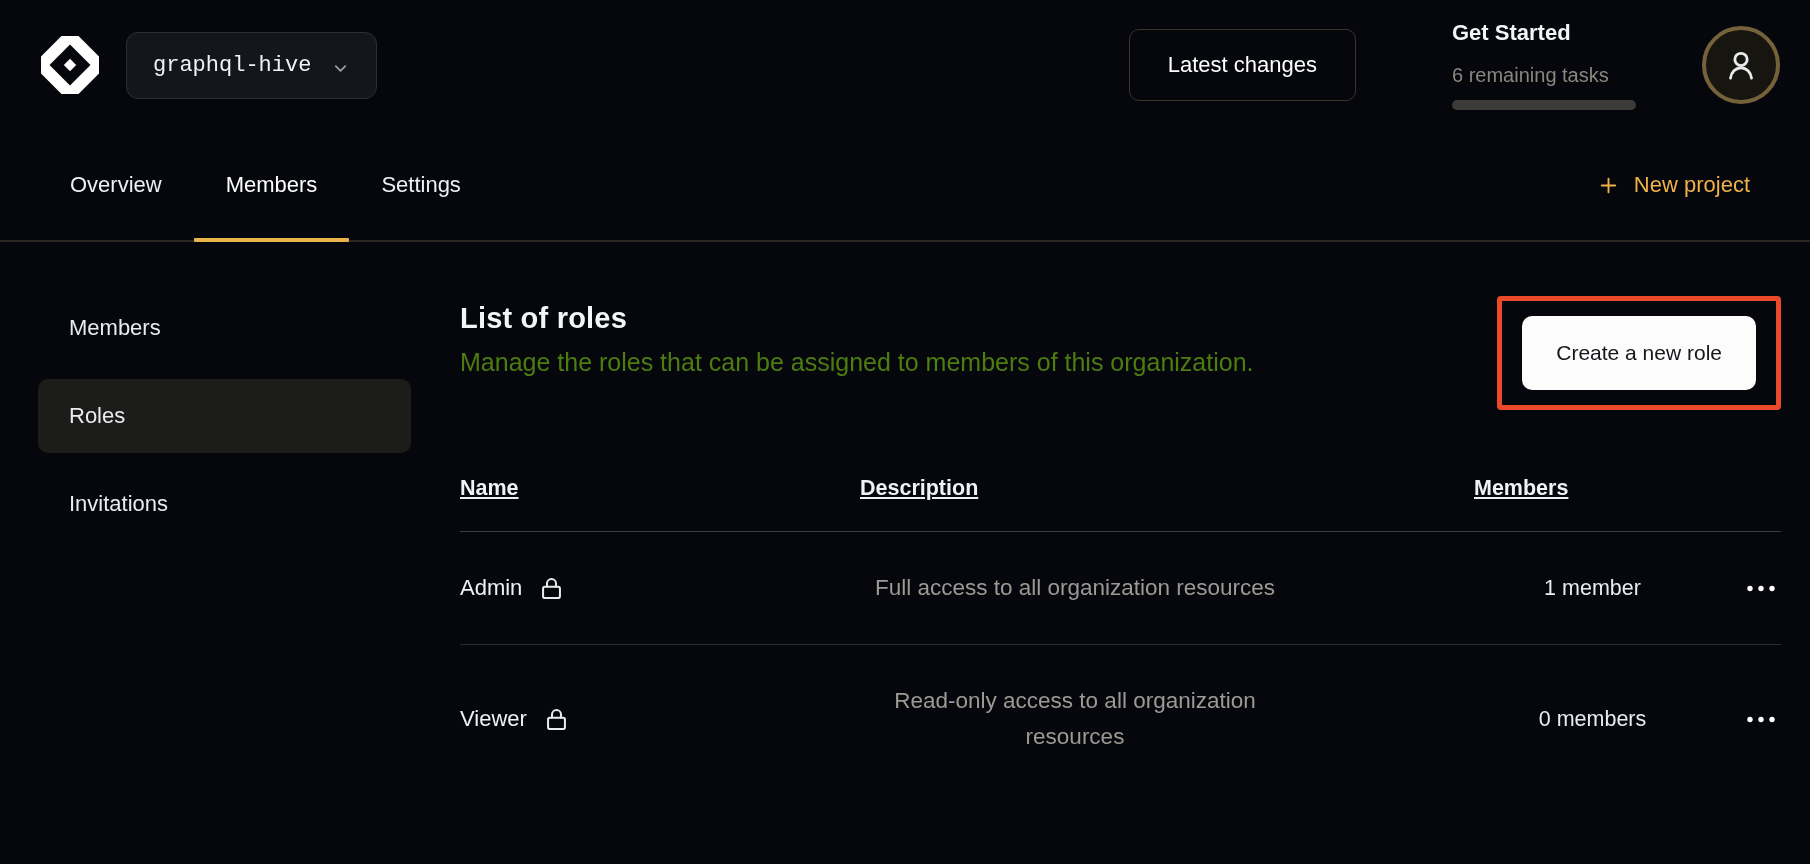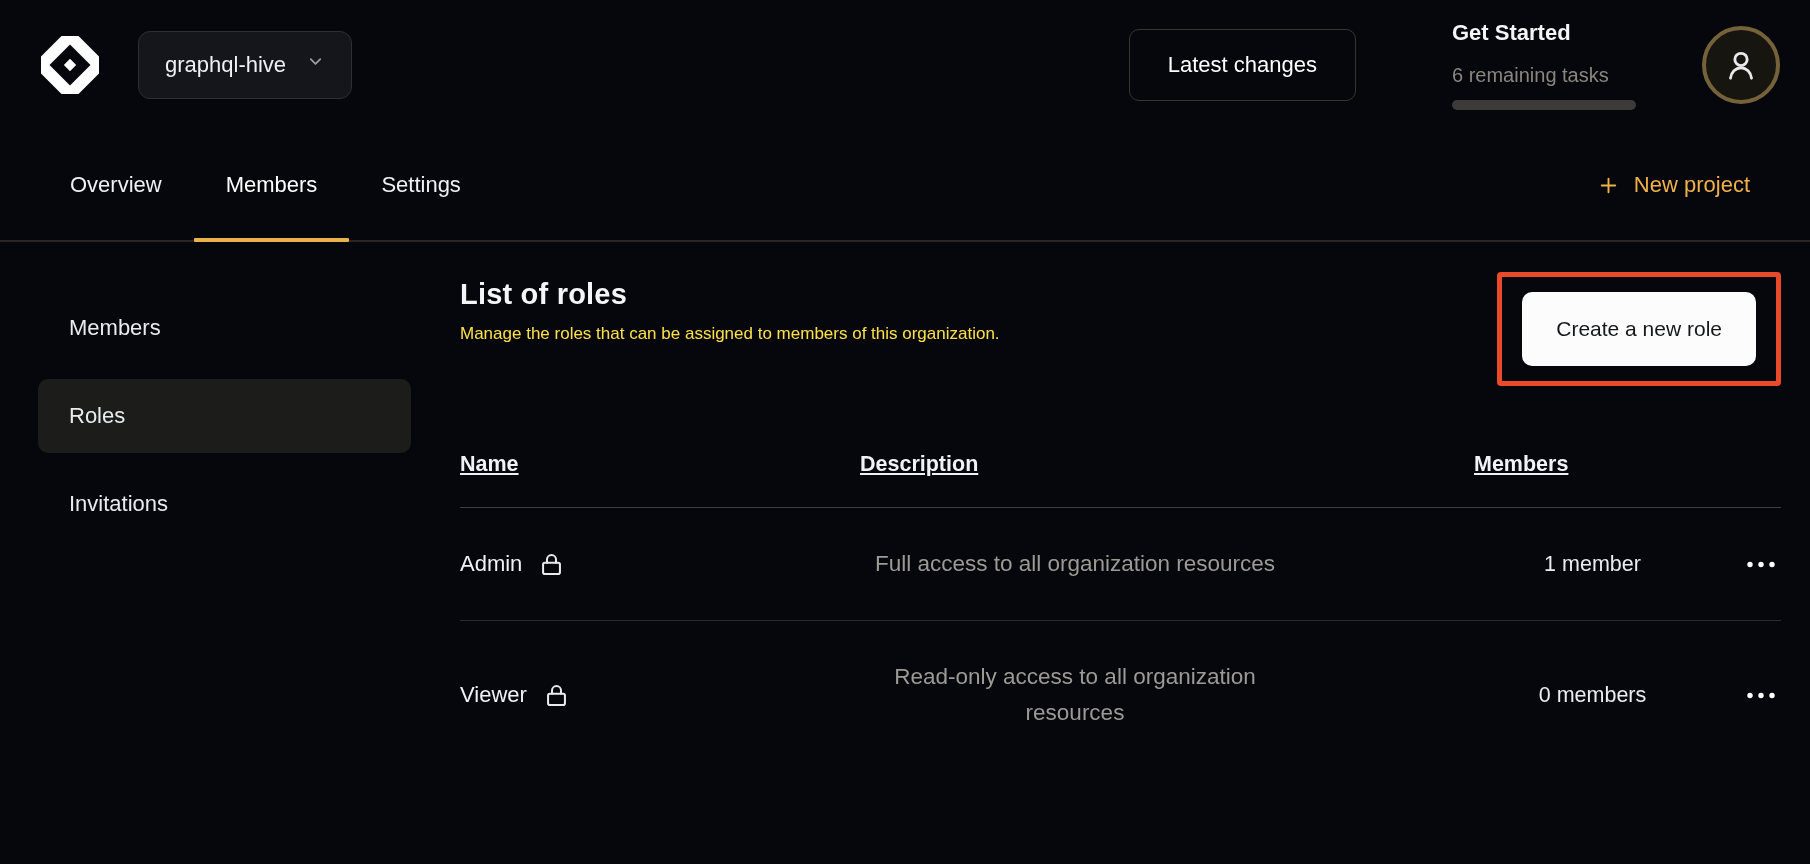--- a/index.html
+++ b/index.html
@@ -12,28 +12,28 @@
   }
 
   
   .app-header {
     height:130px;
     display:flex; align-items:center;
     padding:0 30px 0 38px;
   }
   .logo-wrap { width:64px; height:64px; flex:0 0 auto; cursor:pointer; }
   .org-switcher {
-    margin-left:36px;
-    display:flex; align-items:flex-start; gap:20px;
+    margin-left:24px;
+    display:flex; align-items:flex-end; gap:20px;
     background:#14161c;
     border:1px solid #2b2f38;
     border-radius:12px;
     padding:20px 26px;
     font-size:22px; color:#f0f1f4;
-    font-family:Liberation Sans, sans-serif;
+    font-family:Liberation Mono, monospace;
     cursor:pointer;
   }
   .spacer { flex:1; }
   .latest-changes-btn {
     background:transparent;
     border:1px solid #3a352b;
     border-radius:10px;
     padding:22px 38px;
     font-size:22px; color:#ffffff;
     font-family:inherit;
@@ -92,24 +92,24 @@
   .side-item {
     height:74px; border-radius:10px;
     display:flex; align-items:center;
     padding:0 31px;
     font-size:22px; color:#e9ebee;
     margin-bottom:14px;
     cursor:pointer;
   }
   .side-item.active { background:#1c1c1b; }
 
-  .main-panel { flex:1; padding:36px 29px 0 0; }
+  .main-panel { flex:1; padding:60px 29px 0 0; }
   .main-head { display:flex; justify-content:space-between; align-items:flex-start; }
   .page-title { font-size:29px; font-weight:700; color:#f4f5f7; letter-spacing:.2px; }
-  .page-subtitle { font-size:17px; color:#fde047; margin-top:13px; }
+  .page-subtitle { font-size:25px; color:#4d7c0f; margin-top:13px; }
 
   .annotation-box {
     border:5px solid #ea4a29;
     border-radius:4px;
     padding:15px 20px;
     margin-top:-6px;
     display:inline-block;
   }
   .create-role-btn {
     height:74px;

